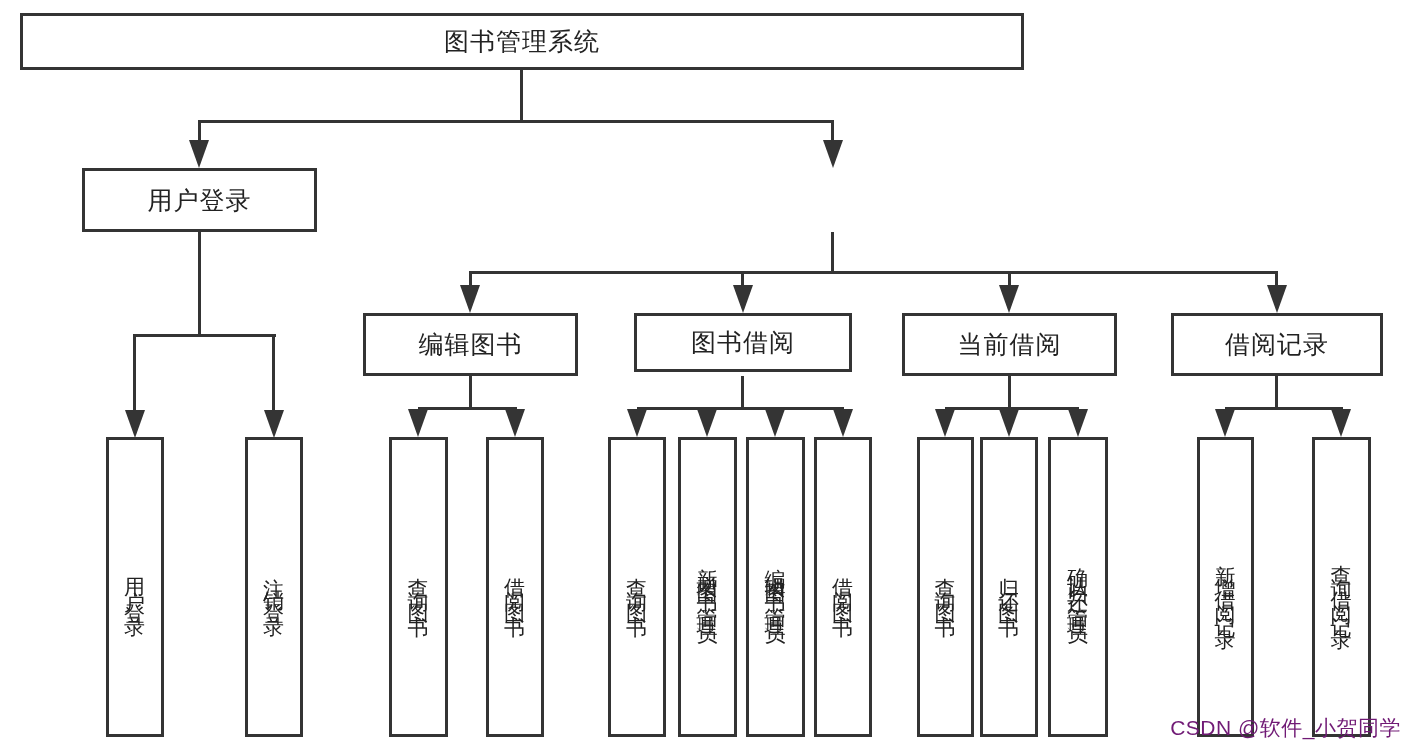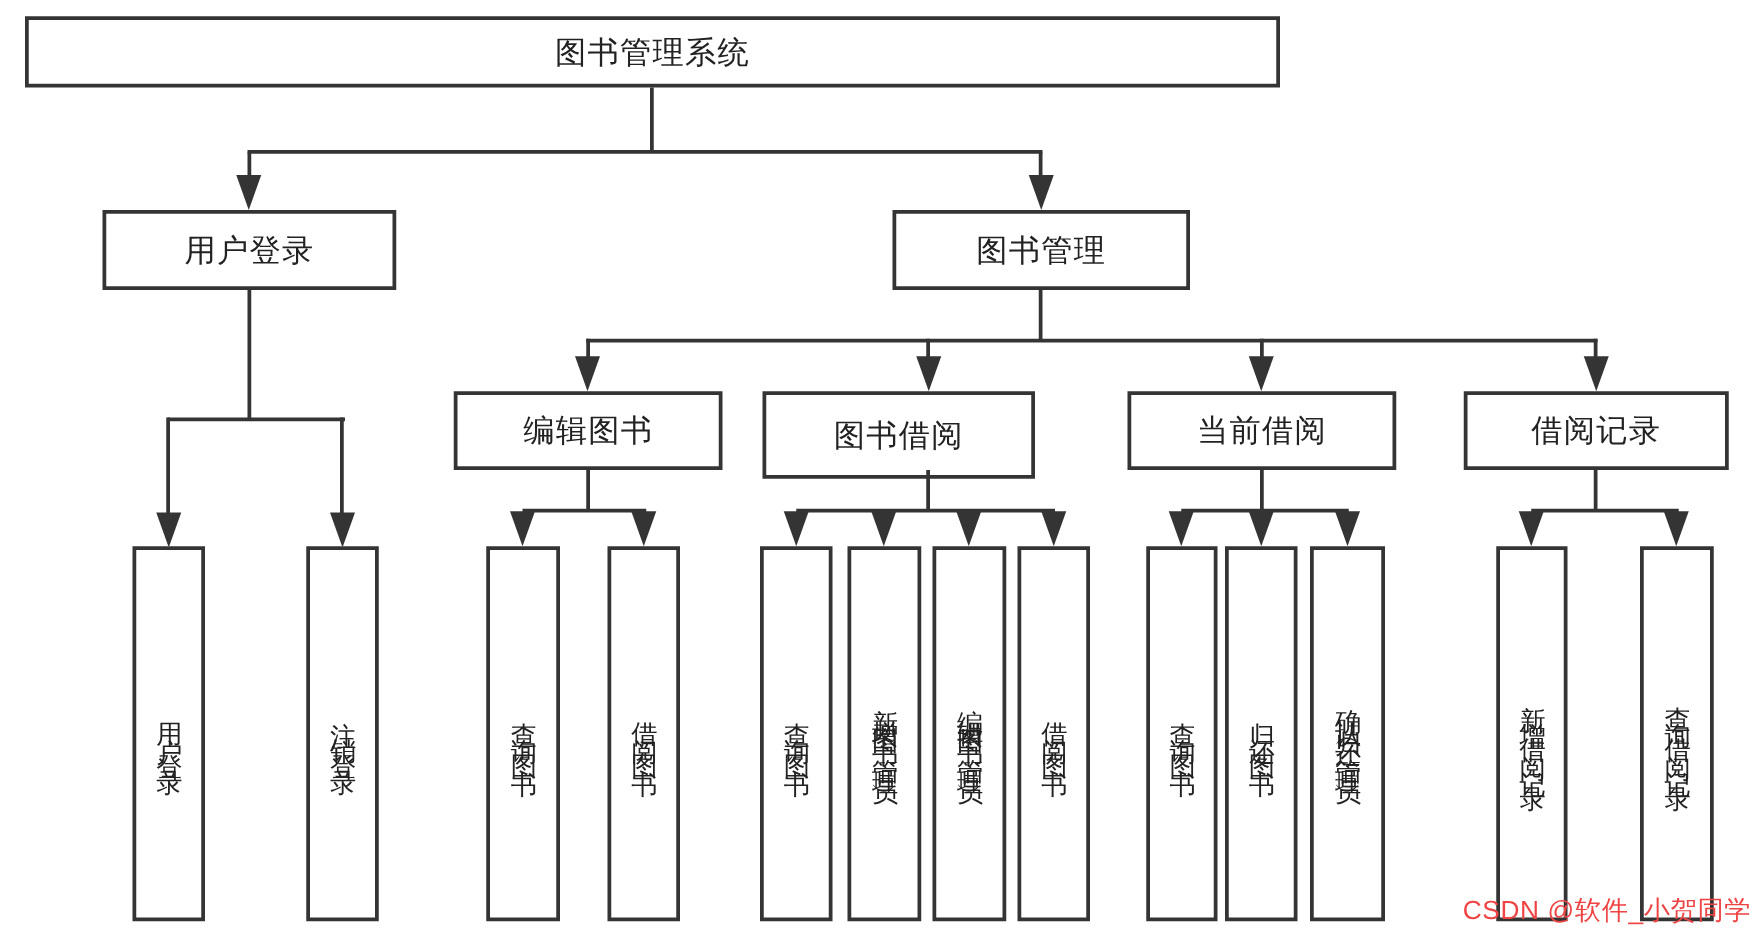--- a/index.html
+++ b/index.html
@@ -18,61 +18,60 @@
   }
   .vbox.tight{letter-spacing:8px;}
   .hline{position:absolute;height:3px;background:#343434;}
   .vline{position:absolute;width:3px;background:#343434;}
   .arrow{
     position:absolute;width:0;height:0;
     border-left:10px solid transparent;border-right:10px solid transparent;
     border-top:28px solid #343434;
   }
   .watermark{
-    position:absolute;right:4px;top:714px;font-size:21px;color:#ef4444;
+    position:absolute;right:4px;top:714px;font-size:21px;color:#701a75;
     letter-spacing:0.5px;white-space:nowrap;
   }
 </style>
 </head>
 <body>
 
 <div id="canvas">
 
   <div class="box hbox" style="left:20px;top:13px;width:1004px;height:57px">图书管理系统</div>
 
   <div class="vline" style="left:520px;top:70px;height:51px"></div>
   <div class="hline" style="left:198px;top:120px;width:636px"></div>
   <div class="vline" style="left:198px;top:122px;height:20px"></div>
   <div class="arrow" style="left:189px;top:140px"></div>
   <div class="vline" style="left:831px;top:122px;height:20px"></div>
   <div class="arrow" style="left:823px;top:140px"></div>
 
   <div class="box hbox" style="left:82px;top:168px;width:235px;height:64px">用户登录</div>
-  <div class="box hbox" style="left:714px;top:168px;width:238px;height:64px">图书管理</div>
 
   <div class="vline" style="left:198px;top:232px;height:104px"></div>
   <div class="hline" style="left:134px;top:334px;width:142px"></div>
   <div class="vline" style="left:133px;top:334px;height:78px"></div>
   <div class="arrow" style="left:125px;top:410px"></div>
   <div class="vline" style="left:272px;top:334px;height:78px"></div>
   <div class="arrow" style="left:264px;top:410px"></div>
 
   <div class="vline" style="left:831px;top:232px;height:41px"></div>
   <div class="hline" style="left:469px;top:271px;width:809px"></div>
   <div class="vline" style="left:469px;top:271px;height:16px"></div>
   <div class="arrow" style="left:460px;top:285px"></div>
   <div class="vline" style="left:741px;top:271px;height:16px"></div>
   <div class="arrow" style="left:733px;top:285px"></div>
   <div class="vline" style="left:1008px;top:271px;height:16px"></div>
   <div class="arrow" style="left:999px;top:285px"></div>
   <div class="vline" style="left:1275px;top:271px;height:16px"></div>
   <div class="arrow" style="left:1267px;top:285px"></div>
 
   <div class="box hbox" style="left:363px;top:313px;width:215px;height:63px">编辑图书</div>
-  <div class="box hbox" style="left:610px;top:313px;width:218px;height:70px">图书借阅</div>
+  <div class="box hbox" style="left:634px;top:313px;width:218px;height:59px">图书借阅</div>
   <div class="box hbox" style="left:902px;top:313px;width:215px;height:63px">当前借阅</div>
   <div class="box hbox" style="left:1171px;top:313px;width:212px;height:63px">借阅记录</div>
 
   <div class="vline" style="left:469px;top:376px;height:33px"></div>
   <div class="hline" style="left:418px;top:407px;width:99px"></div>
   <div class="arrow" style="left:408px;top:409px"></div>
   <div class="arrow" style="left:505px;top:409px"></div>
 
   <div class="vline" style="left:741px;top:376px;height:33px"></div>
   <div class="hline" style="left:637px;top:407px;width:207px"></div>

